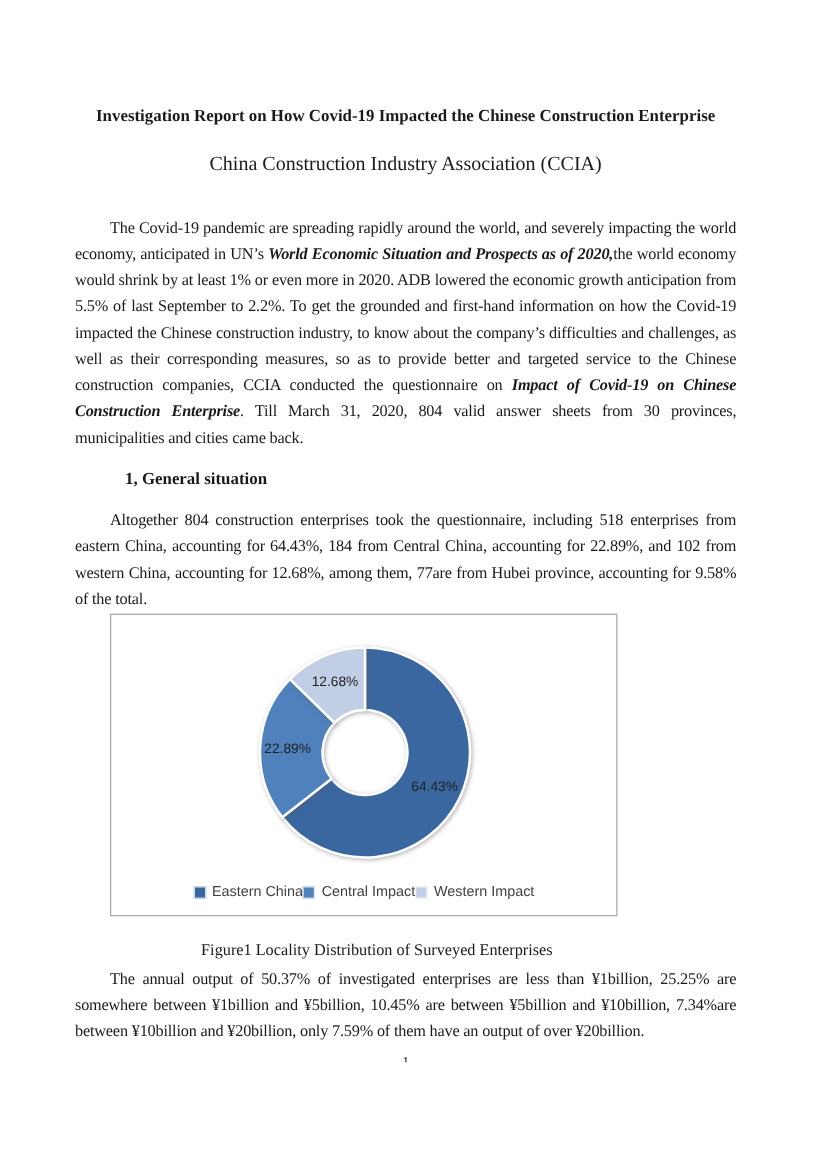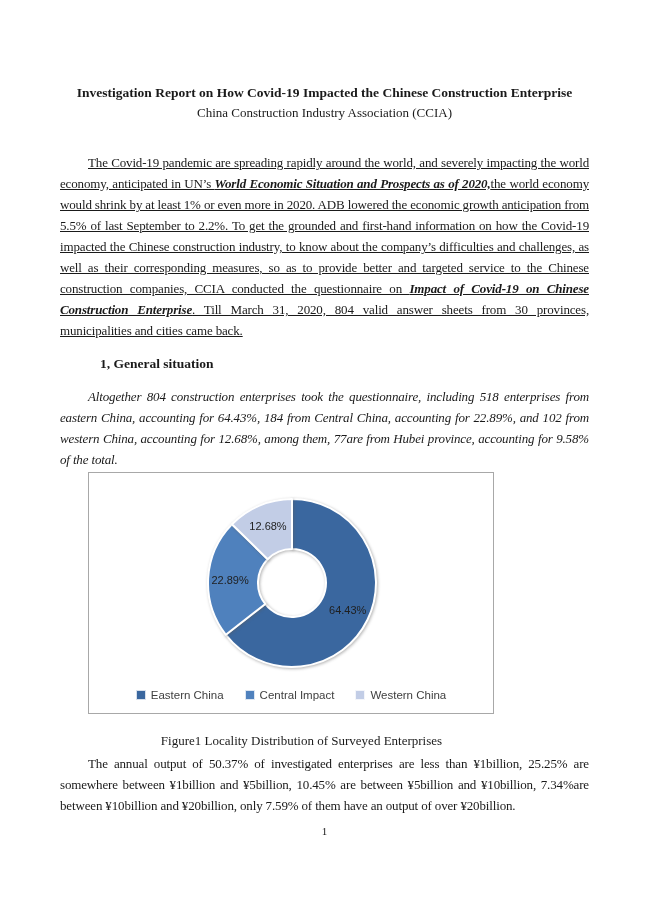--- a/index.html
+++ b/index.html
@@ -13,56 +13,56 @@
     font-family:"Liberation Serif", serif;
     color:#1a1a1a;
   }
   .doc-title{
     margin:0;
     font-size:13.5px;font-weight:bold;
     text-align:center;white-space:nowrap;
     line-height:18px;
   }
   .doc-subtitle{
-    margin:2px 0 0;
-    font-size:13px;text-align:center;line-height:18px;
+    margin:21px 0 0;
+    font-size:16px;text-align:center;line-height:18px;
   }
   .body-par{
     margin:0;
     font-size:13px;line-height:21px;
     letter-spacing:-0.15px;
     text-align:justify;text-indent:28px;
   }
-  .par-intro{margin-top:30px;text-decoration:underline;}
+  .par-intro{margin-top:30px;}
   .section-heading{
     margin:12px;font-size:13.5px;font-weight:bold;
     line-height:21px;text-indent:28px;
   }
-  .par-survey{margin-top:4px;font-style:italic;}
+  .par-survey{margin-top:4px;}
   .seg-bold-italic{font-weight:bold;font-style:italic;}
   .chart-box{
     position:relative;
     margin:2px 0 0 28px;
     width:404px;height:240px;
     border:1px solid #a8a8a8;
     background:#ffffff;
     box-sizing:content-box;
   }
   .chart-box svg{position:absolute;left:0;top:0;}
   .slice{
     stroke:#ffffff;stroke-width:2;stroke-linejoin:round;
     filter:drop-shadow(1px 1.5px 1.5px rgba(90,90,90,0.45));
   }
   .slice-label{
     font-family:"Liberation Sans", sans-serif;
     font-size:11px;fill:#1f1f1f;text-anchor:middle;
   }
   .legend{
     position:absolute;left:0;bottom:12px;width:100%;
-    display:flex;justify-content:center;gap:21px;
+    display:flex;justify-content:center;gap:0;
     font-family:"Liberation Sans", sans-serif;
     font-size:11.5px;color:#404040;
   }
   .legend-item{display:inline-flex;align-items:center;}
   .legend-swatch{
     display:inline-block;width:10px;height:10px;
     margin-right:5px;border:1px solid rgba(255,255,255,0.8);
     box-sizing:border-box;
   }
   .fig-caption{
@@ -105,21 +105,21 @@
         <span class="legend-item">
           <span class="legend-swatch" style="background: rgb(58, 103, 159);"></span>
           <span>Eastern China</span>
         </span>
         <span class="legend-item">
           <span class="legend-swatch" style="background: rgb(79, 129, 189);"></span>
           <span>Central Impact</span>
         </span>
         <span class="legend-item">
           <span class="legend-swatch" style="background: rgb(194, 205, 230);"></span>
-          <span>Western China</span>
+          <span>Western Impact</span>
         </span>
       </div>
   </div>
 
   <div class="fig-caption">Figure1 Locality Distribution of Surveyed Enterprises</div>
 
 
   <p class="body-par par-output">The annual output of 50.37% of investigated enterprises are less than ¥1billion, 25.25% are somewhere between ¥1billion and ¥5billion, 10.45% are between ¥5billion and ¥10billion, 7.34%are between ¥10billion and ¥20billion, only 7.59% of them have an output of over ¥20billion.</p>
 
   <div class="page-number">1</div>

